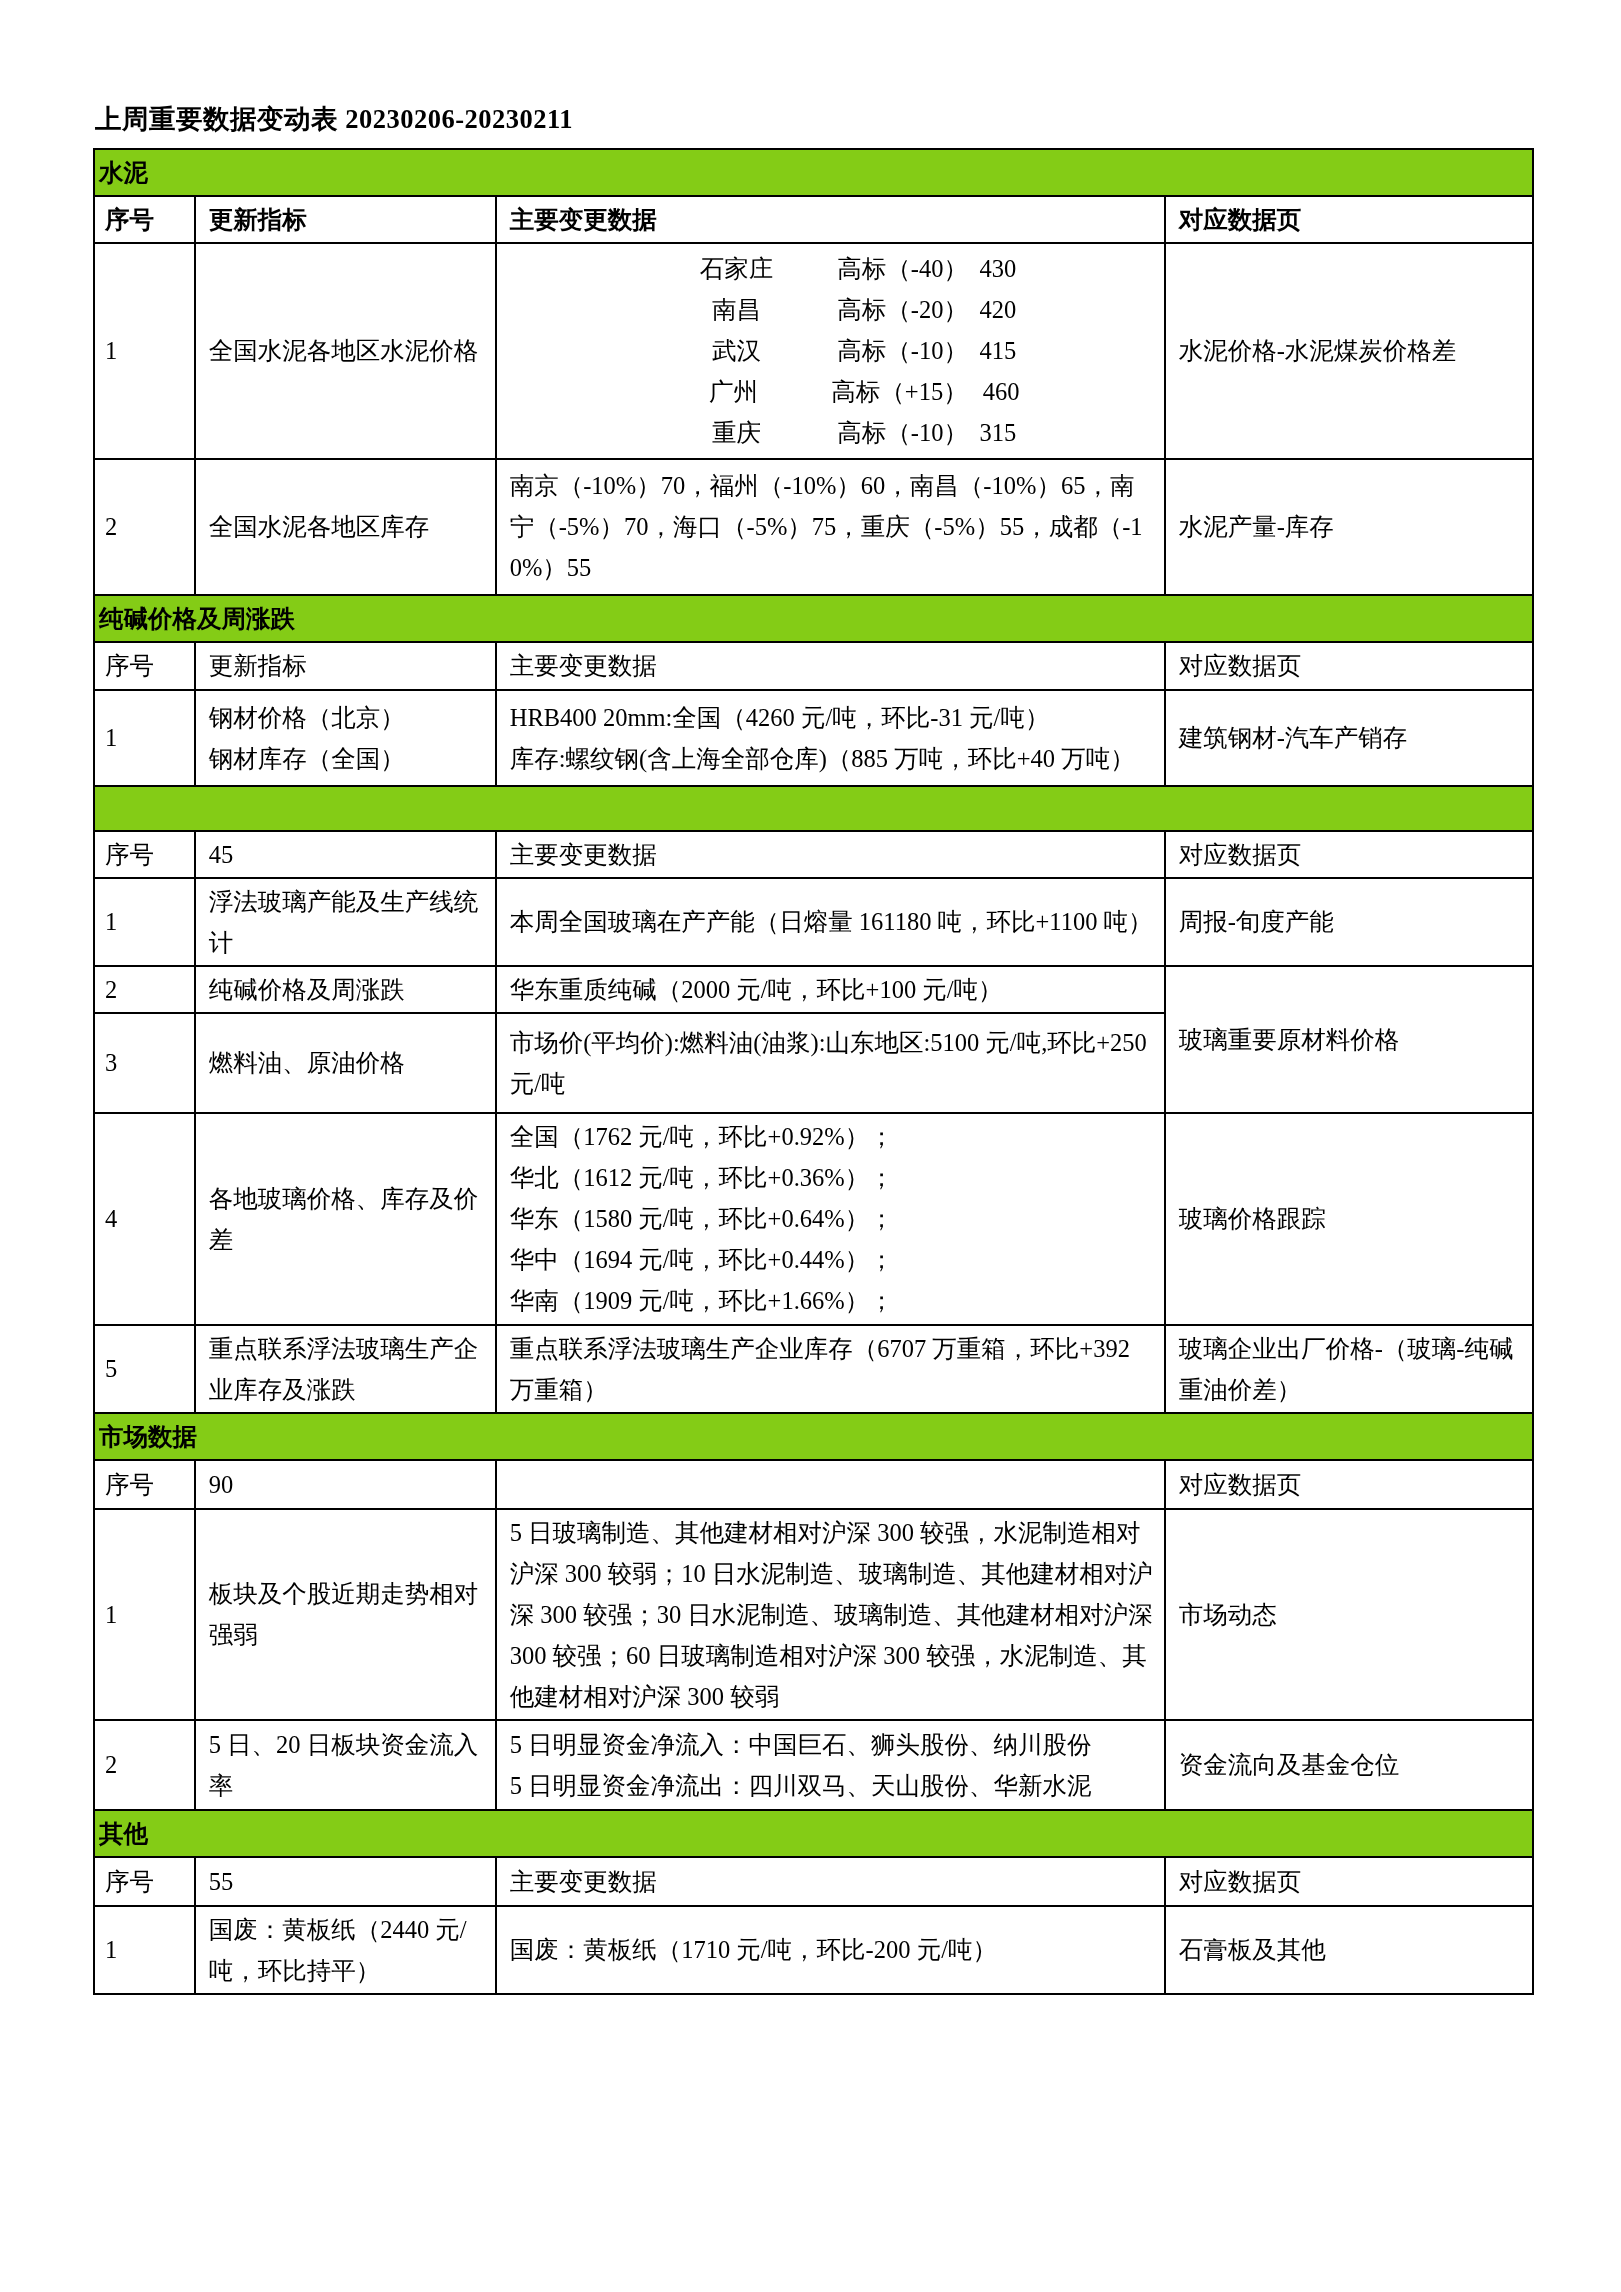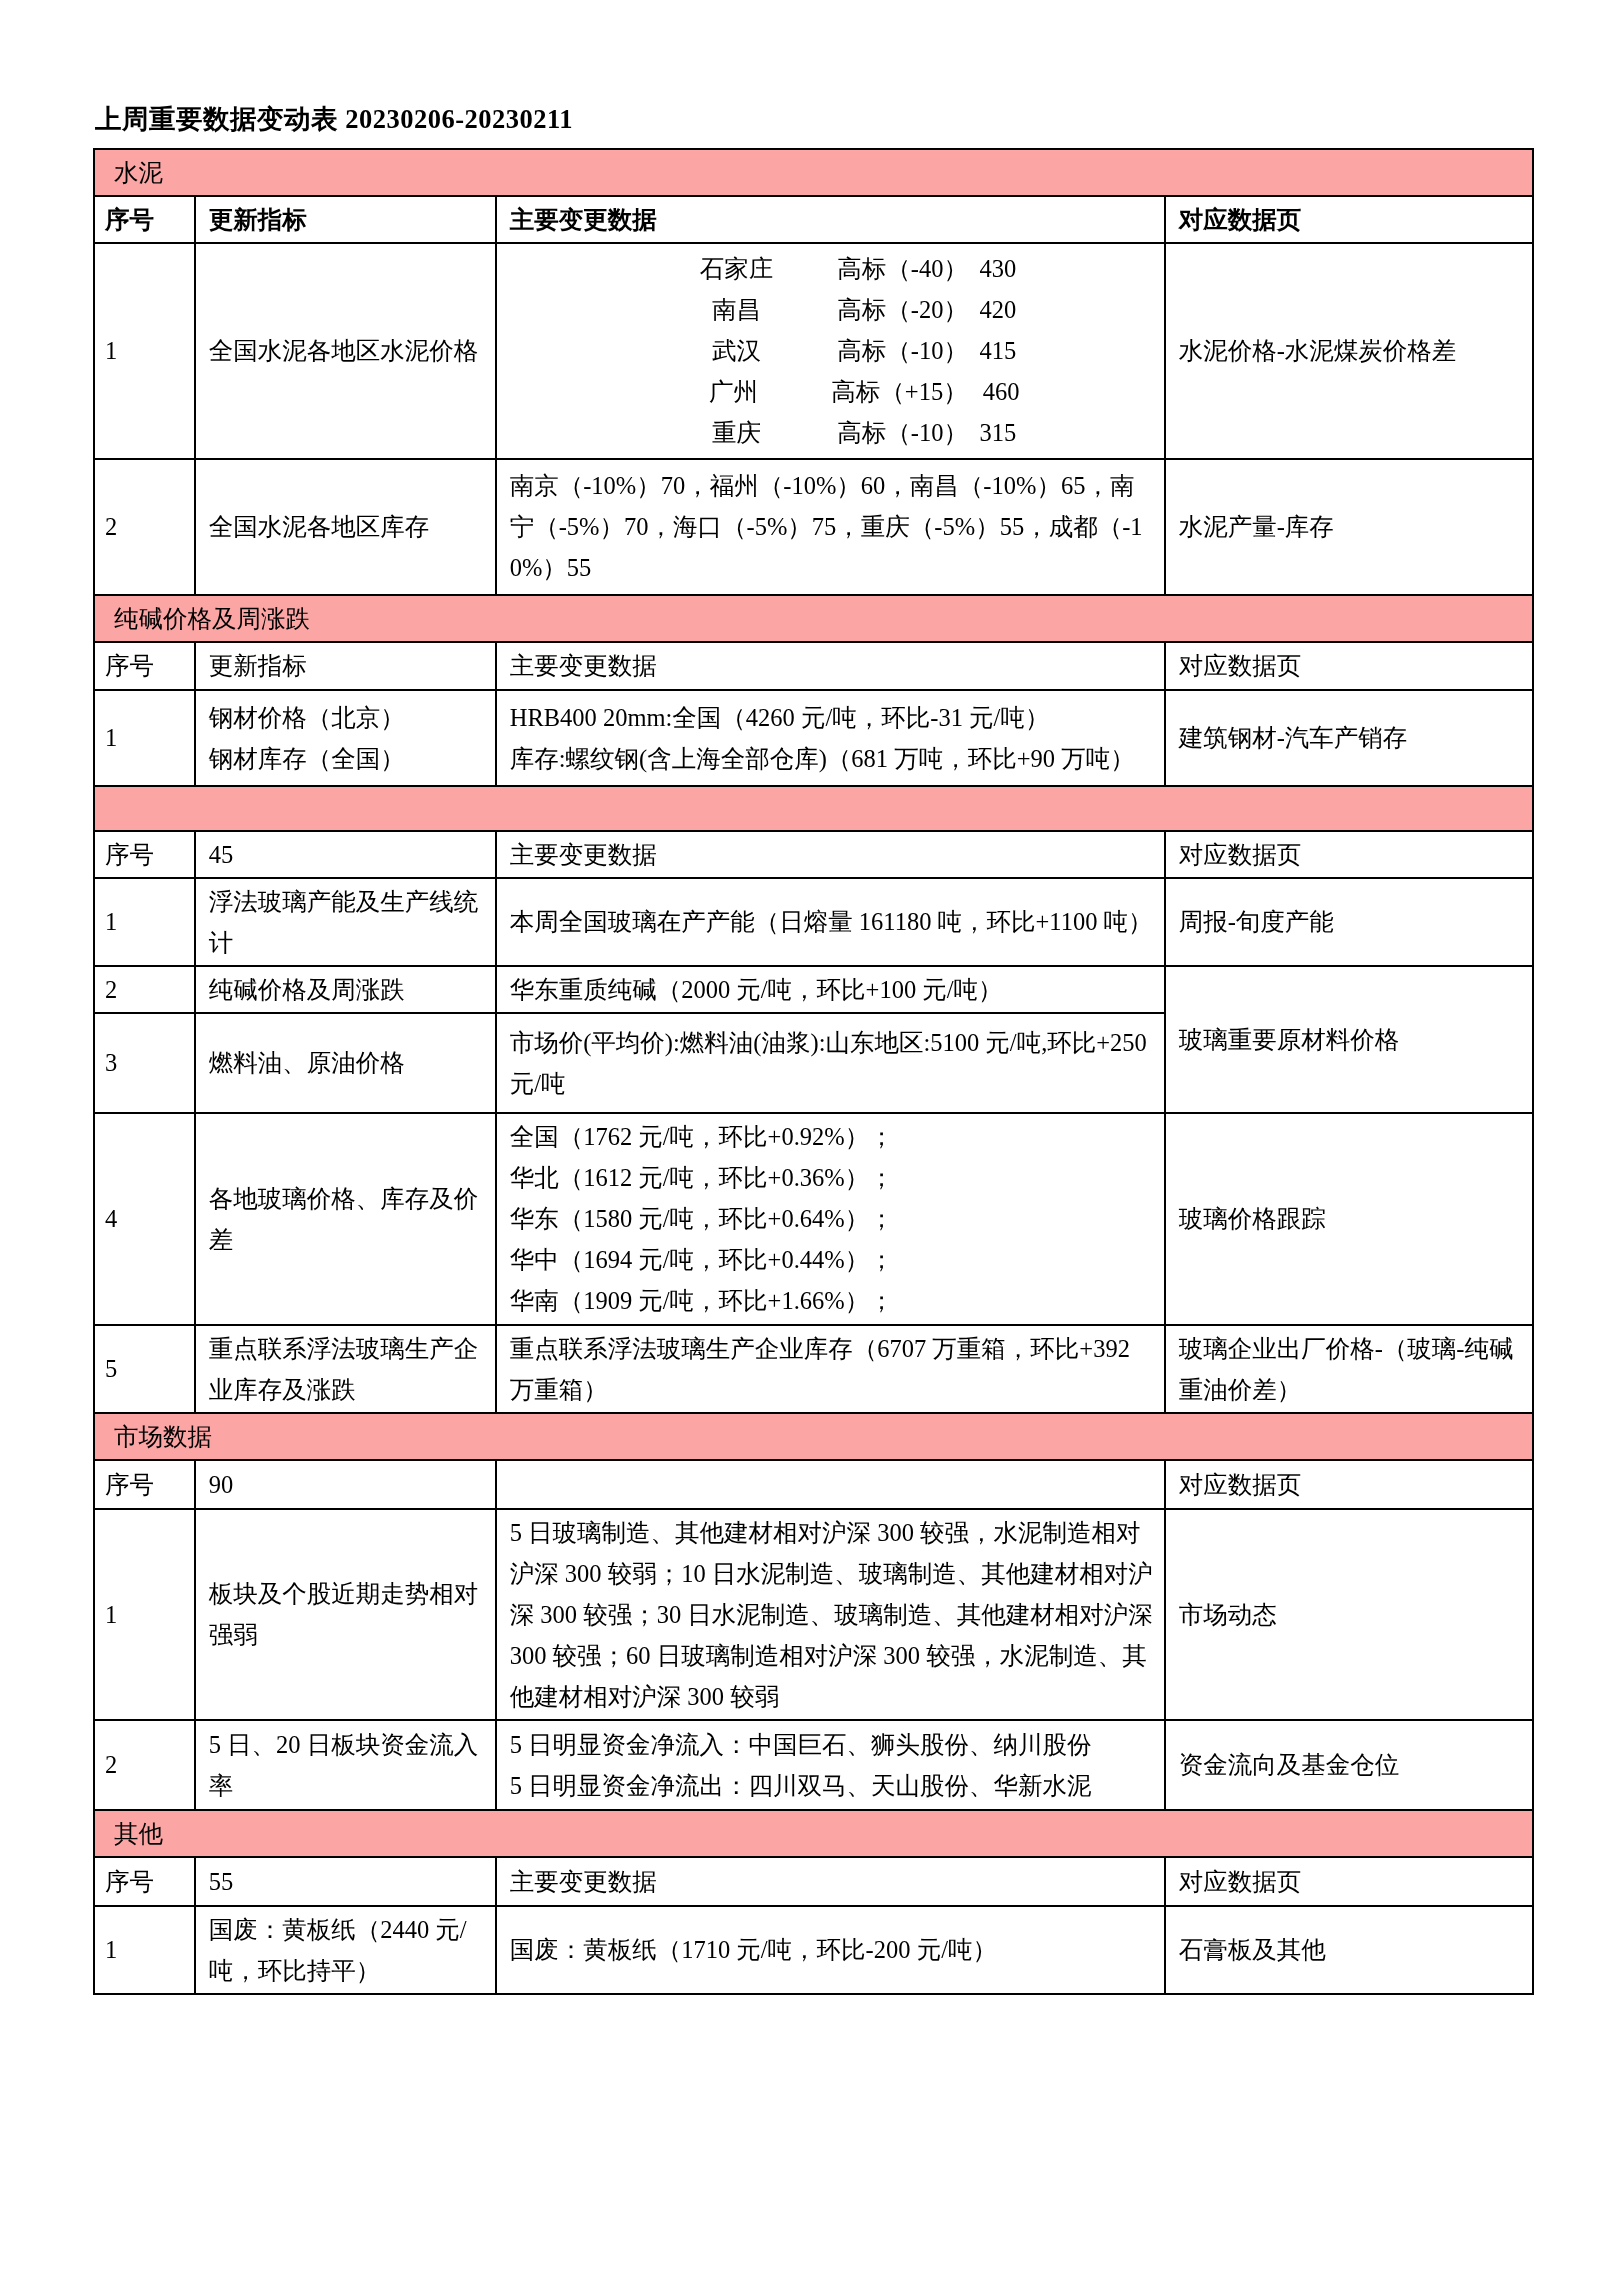--- a/index.html
+++ b/index.html
@@ -17,21 +17,21 @@
     border-collapse:collapse;table-layout:fixed;width:1439px;
     border:2.9px solid #000;
   }
   col.c1{width:101px;} col.c2{width:301px;} col.c3{width:669px;} col.c4{width:368px;}
   td{
     border-left:2px solid #000;border-right:2px solid #000;
     border-top:2.9px solid #000;border-bottom:2.9px solid #000;
     font-size:24.5px;line-height:41px;vertical-align:middle;
     padding:2px 9.8px 2px 12.7px;word-break:break-all;overflow:hidden;
   }
-  tr.band td{background:#fca5a5;padding-left:19px;}
+  tr.band td{background:#84cc16;padding-left:4px;font-weight:bold;}
   tr.head.bold td{font-weight:bold;}
   td.seq{padding-left:10px;}
   .ln{white-space:nowrap;text-align:center;}
   .city{display:inline-block;width:178px;}
   .grade{display:inline-block;width:154px;}
 </style>
 </head>
 <body>
 
 <div class="page">
@@ -84,21 +84,21 @@
       <td>对应数据页</td>
     </tr>
     <tr style="height:96px">
       <td class="seq">1</td>
       <td>
         <div>钢材价格（北京）</div>
         <div>钢材库存（全国）</div>
       </td>
       <td>
         <div>HRB400 20mm:全国（4260 元/吨，环比-31 元/吨）</div>
-        <div>库存:螺纹钢(含上海全部仓库)（681 万吨，环比+90 万吨）</div>
+        <div>库存:螺纹钢(含上海全部仓库)（885 万吨，环比+40 万吨）</div>
       </td>
       <td>建筑钢材-汽车产销存</td>
     </tr>
 
     <tr class="band" style="height:45px">
       <td colspan="4"></td>
     </tr>
     <tr class="head" style="height:45px">
       <td class="seq">序号</td>
       <td>45</td>

